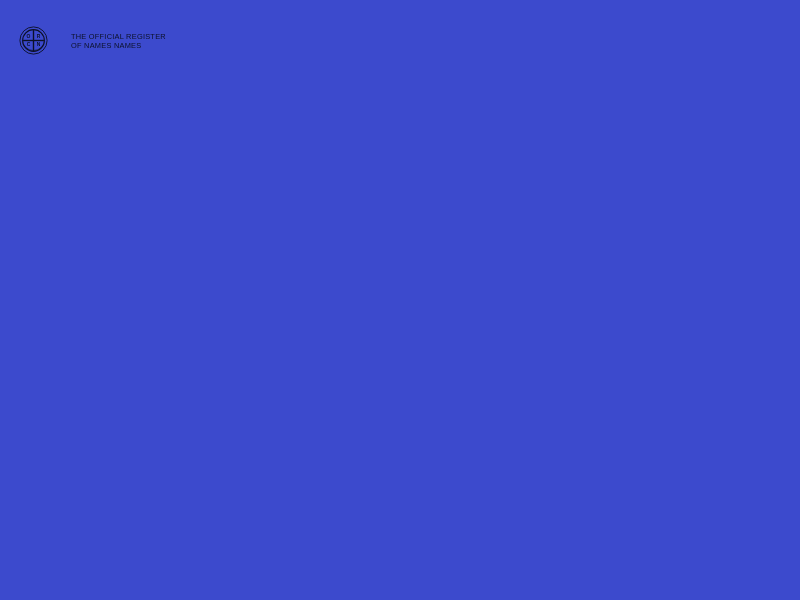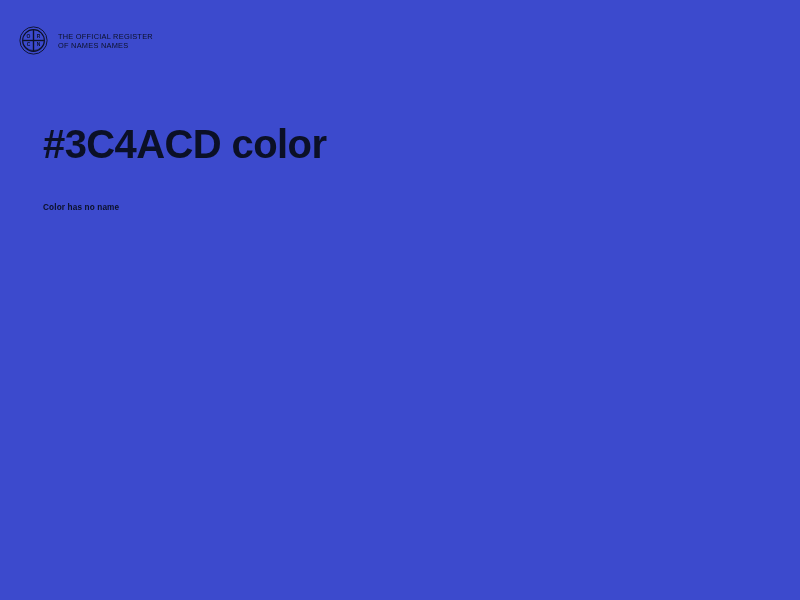--- a/index.html
+++ b/index.html
@@ -22,21 +22,21 @@
     background: #3C4ACD;
   }
 
   
   .brand {
     position: absolute;
     left: 19px;
     top: 26px;
     display: flex;
     align-items: center;
-    gap: 10px;
+    gap: 23px;
   }
 
   .seal {
     width: 29px;
     height: 29px;
     flex: 0 0 29px;
     display: block;
   }
 
   .brand-wordmark {
@@ -105,18 +105,14 @@
       <path d="M14 46 A24 24 0 0 0 50 46" fill="none" stroke="#0b1026" stroke-width="1.2"></path>
     </svg>
 
     <div class="brand-wordmark">
       <div class="brand-line" style="color: rgb(11, 16, 38);">THE OFFICIAL REGISTER</div>
       <div class="brand-line" style="color: rgb(11, 16, 38);">OF NAMES NAMES</div>
     </div>
 
   </div>
 
-  <div class="content">
-    <h1 class="color-title" style="color: rgb(11, 16, 38);">#3C4ACD color</h1>
-    <p class="color-subtitle" style="color: rgb(11, 16, 38);">Color has no name</p>
-  </div>
 
 </div>
 
 </body></html>

